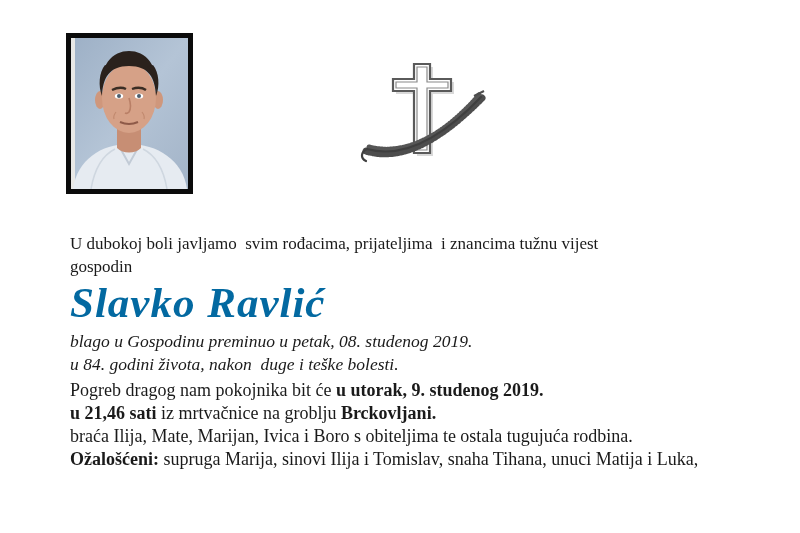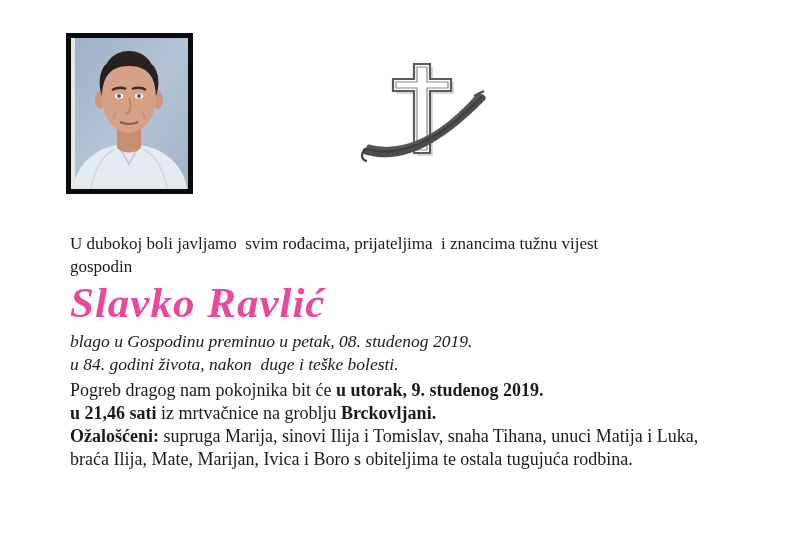--- a/index.html
+++ b/index.html
@@ -56,21 +56,21 @@
     font-size: 17px;
     line-height: 23px;
   }
   .name {
     margin: 1px 0 2px 0;
     font-size: 43px;
     line-height: 48px;
     font-weight: bold;
     font-style: italic;
     letter-spacing: 1px;
-    color: #ec4899;
+    color: #0369a1;
   }
   .death {
     margin-top: 3px !important;
     font-size: 17.5px;
     line-height: 23px;
     font-style: italic;
   }
   .funeral {
     margin-top: 3px !important;
     font-size: 18px;
@@ -160,18 +160,18 @@
       <span class="line">blago u Gospodinu preminuo u petak, 08. studenog 2019.</span>
       <span class="line">u 84. godini života, nakon  duge i teške bolesti.</span>
     </p>
 
     <p class="funeral">
       <span class="line"><span>Pogreb dragog nam pokojnika bit će </span><b>u utorak, 9. studenog 2019.</b></span>
       <span class="line"><b>u 21,46 sati</b><span> iz mrtvačnice na groblju </span><b>Brckovljani.</b></span>
     </p>
 
     <p class="mourners">
+      <span class="line"><span>braća Ilija, Mate, Marijan, Ivica i Boro s obiteljima te ostala tugujuća rodbina.</span></span>
       <span class="line"><b>Ožalošćeni:</b><span> supruga Marija, sinovi Ilija i Tomislav, snaha Tihana, unuci Matija i Luka,</span></span>
-      <span class="line"><span>braća Ilija, Mate, Marijan, Ivica i Boro s obiteljima te ostala tugujuća rodbina.</span></span>
     </p>
 
   </div>
 </div>
 
 </body></html>

